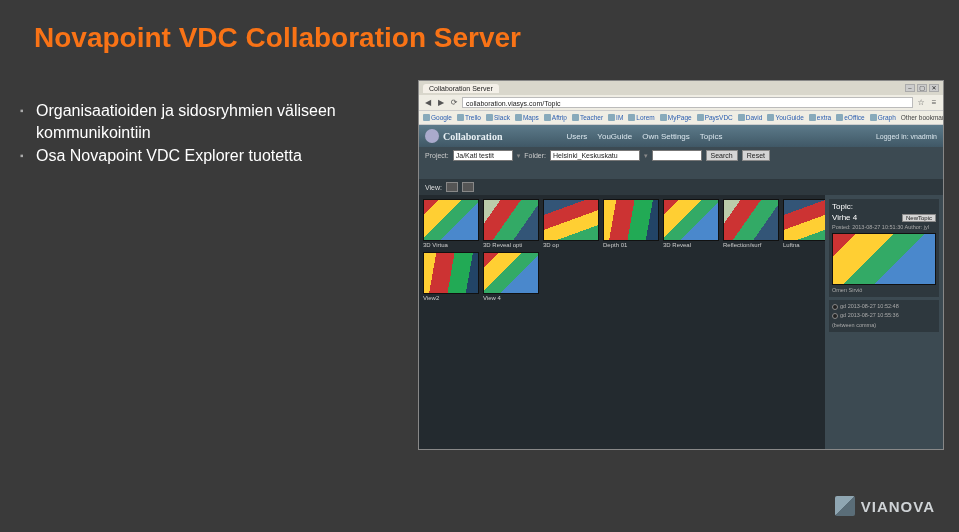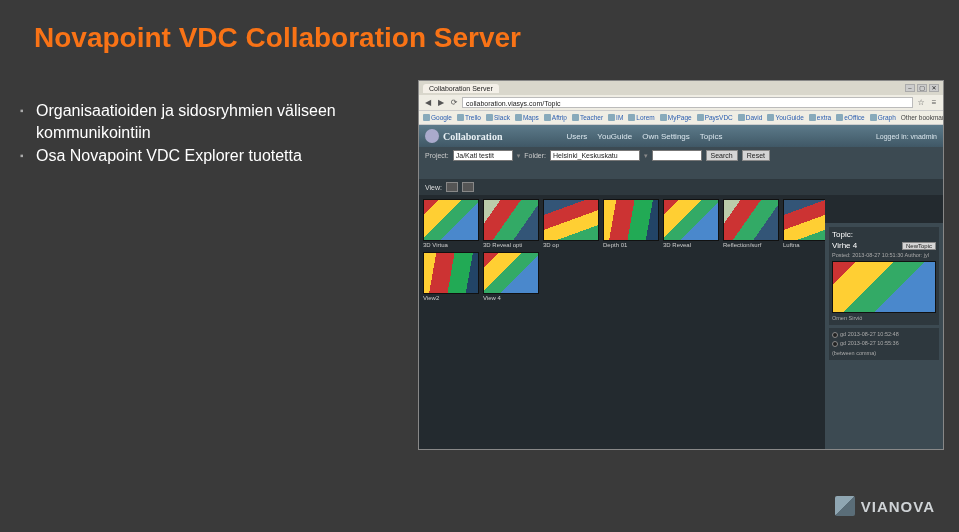--- a/index.html
+++ b/index.html
@@ -172,21 +172,21 @@
   .thumb-img.alt2 { background: linear-gradient(160deg,#357 25%, #c33 25% 50%, #ffcf33 50% 75%, #3a6 75%); }
   .thumb-img.alt3 { background: linear-gradient(100deg,#ffcf33 20%, #c33 20% 50%, #2a5 50% 80%, #246 80%); }
   .thumb-label { font-size:6px; color:#ccc; margin-top:1px; white-space:nowrap; overflow:hidden; }
 
   .side-panel {
     width: 118px;
     background: #3c4a52;
     padding: 4px;
     font-size: 7px;
     color:#ddd;
-    display:flex; flex-direction:column; gap:3px;margin-top:28px;
+    display:flex; flex-direction:column; gap:3px;
   }
   .panel-sec { background:#2e383e; padding:3px; }
   .panel-title { font-size:8px; color:#fff; margin-bottom:2px; display:flex; justify-content:space-between; align-items:center;}
   .panel-btn { font-size:6px; background:#d5d5d5; color:#222; padding:0 3px; border:1px solid #888; }
   .panel-line { font-size:5.5px; color:#aaa; line-height:1.3; }
   .panel-thumb {
     width: 100%;
     height: 52px;
     background: linear-gradient(135deg,#c33 15%, #ffcf33 15% 40%, #3a6 40% 60%, #4a88cc 60% 100%);
     border:1px solid #111;

